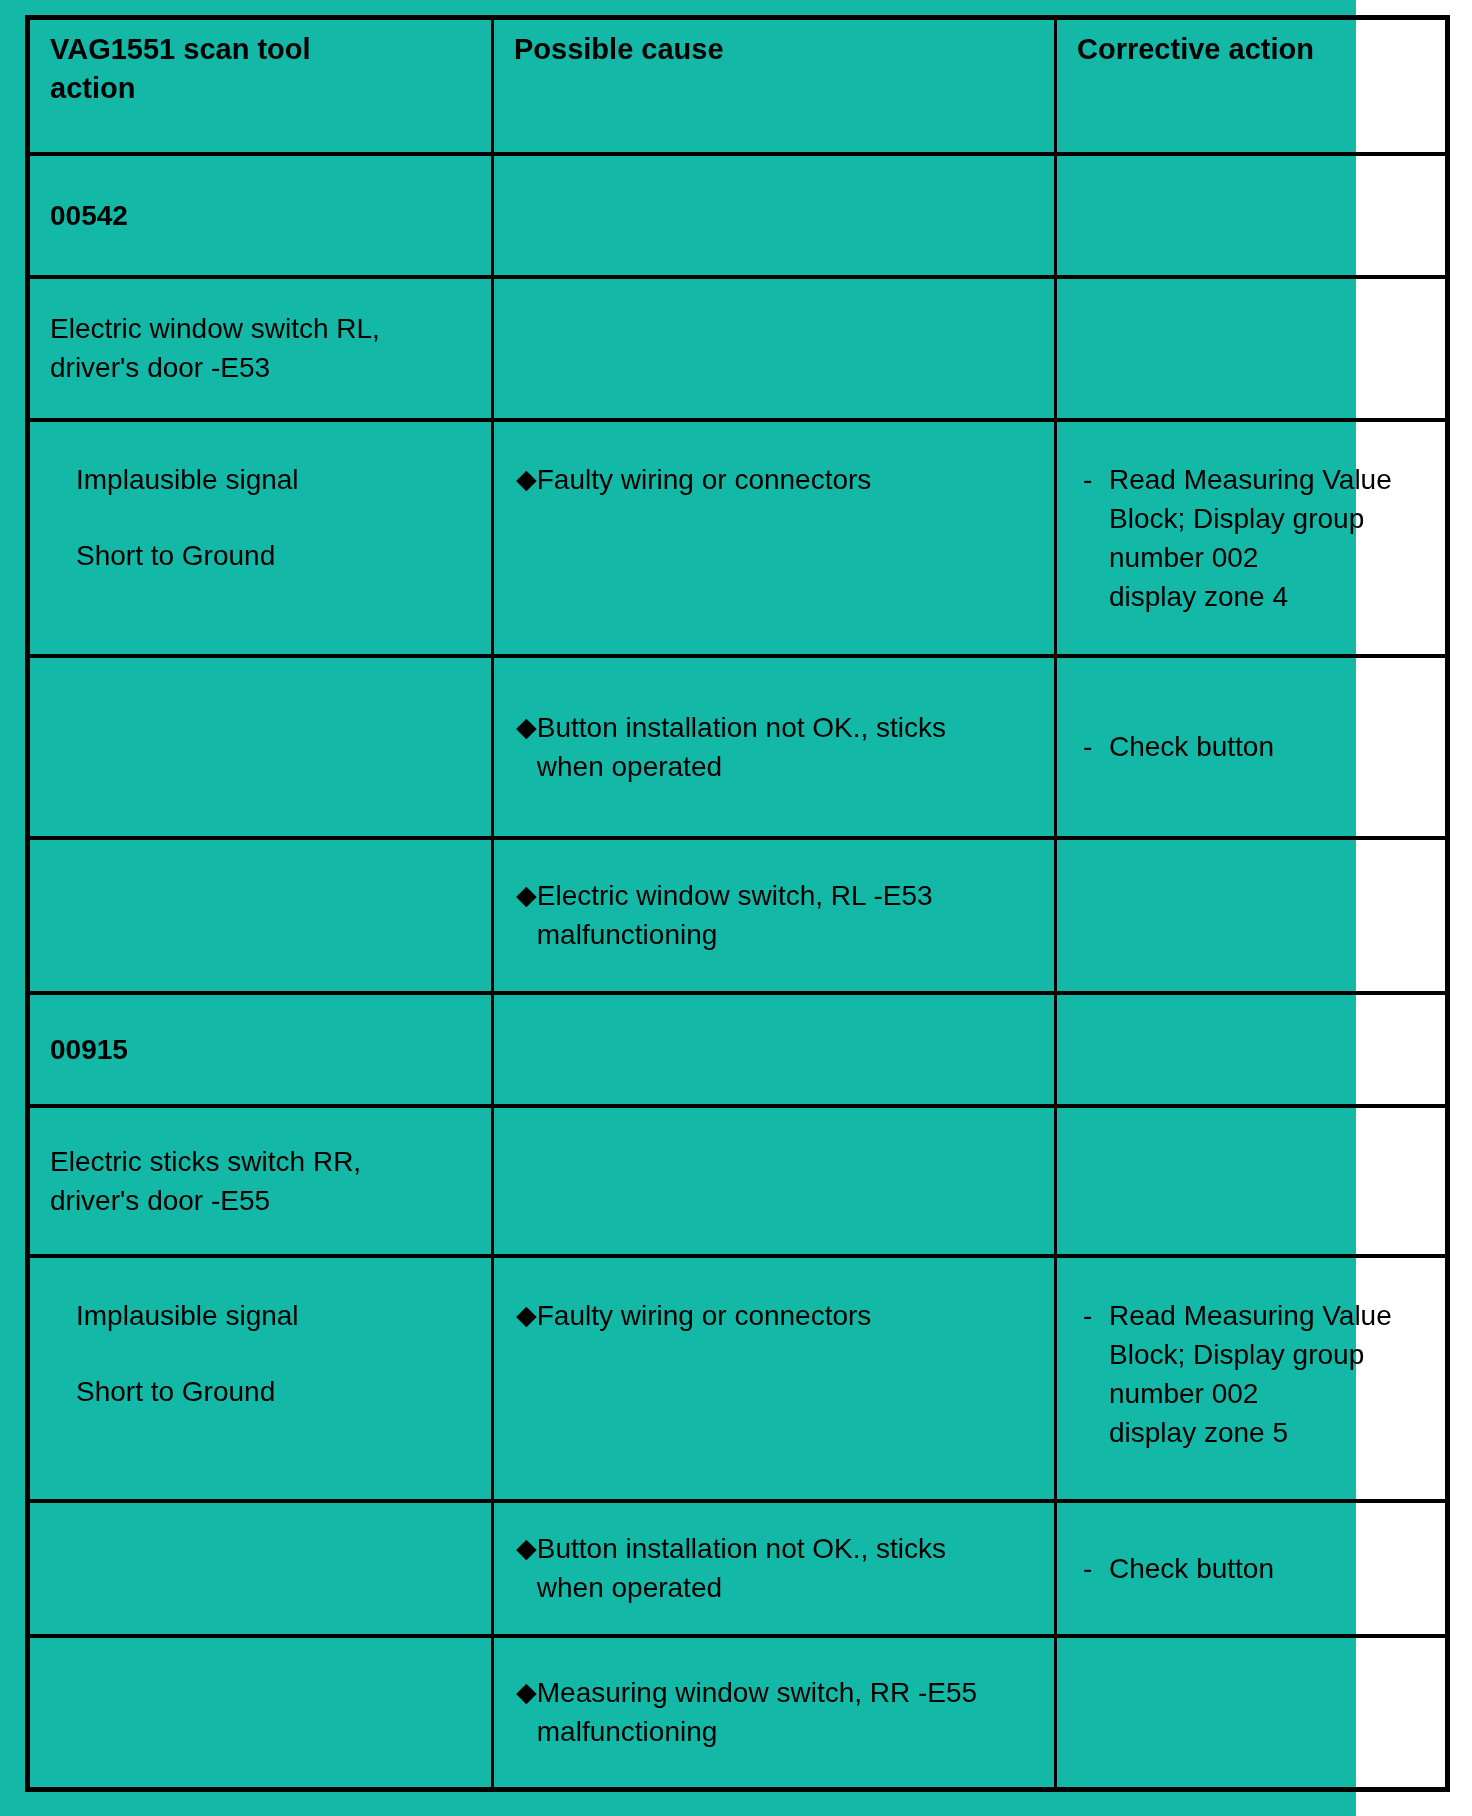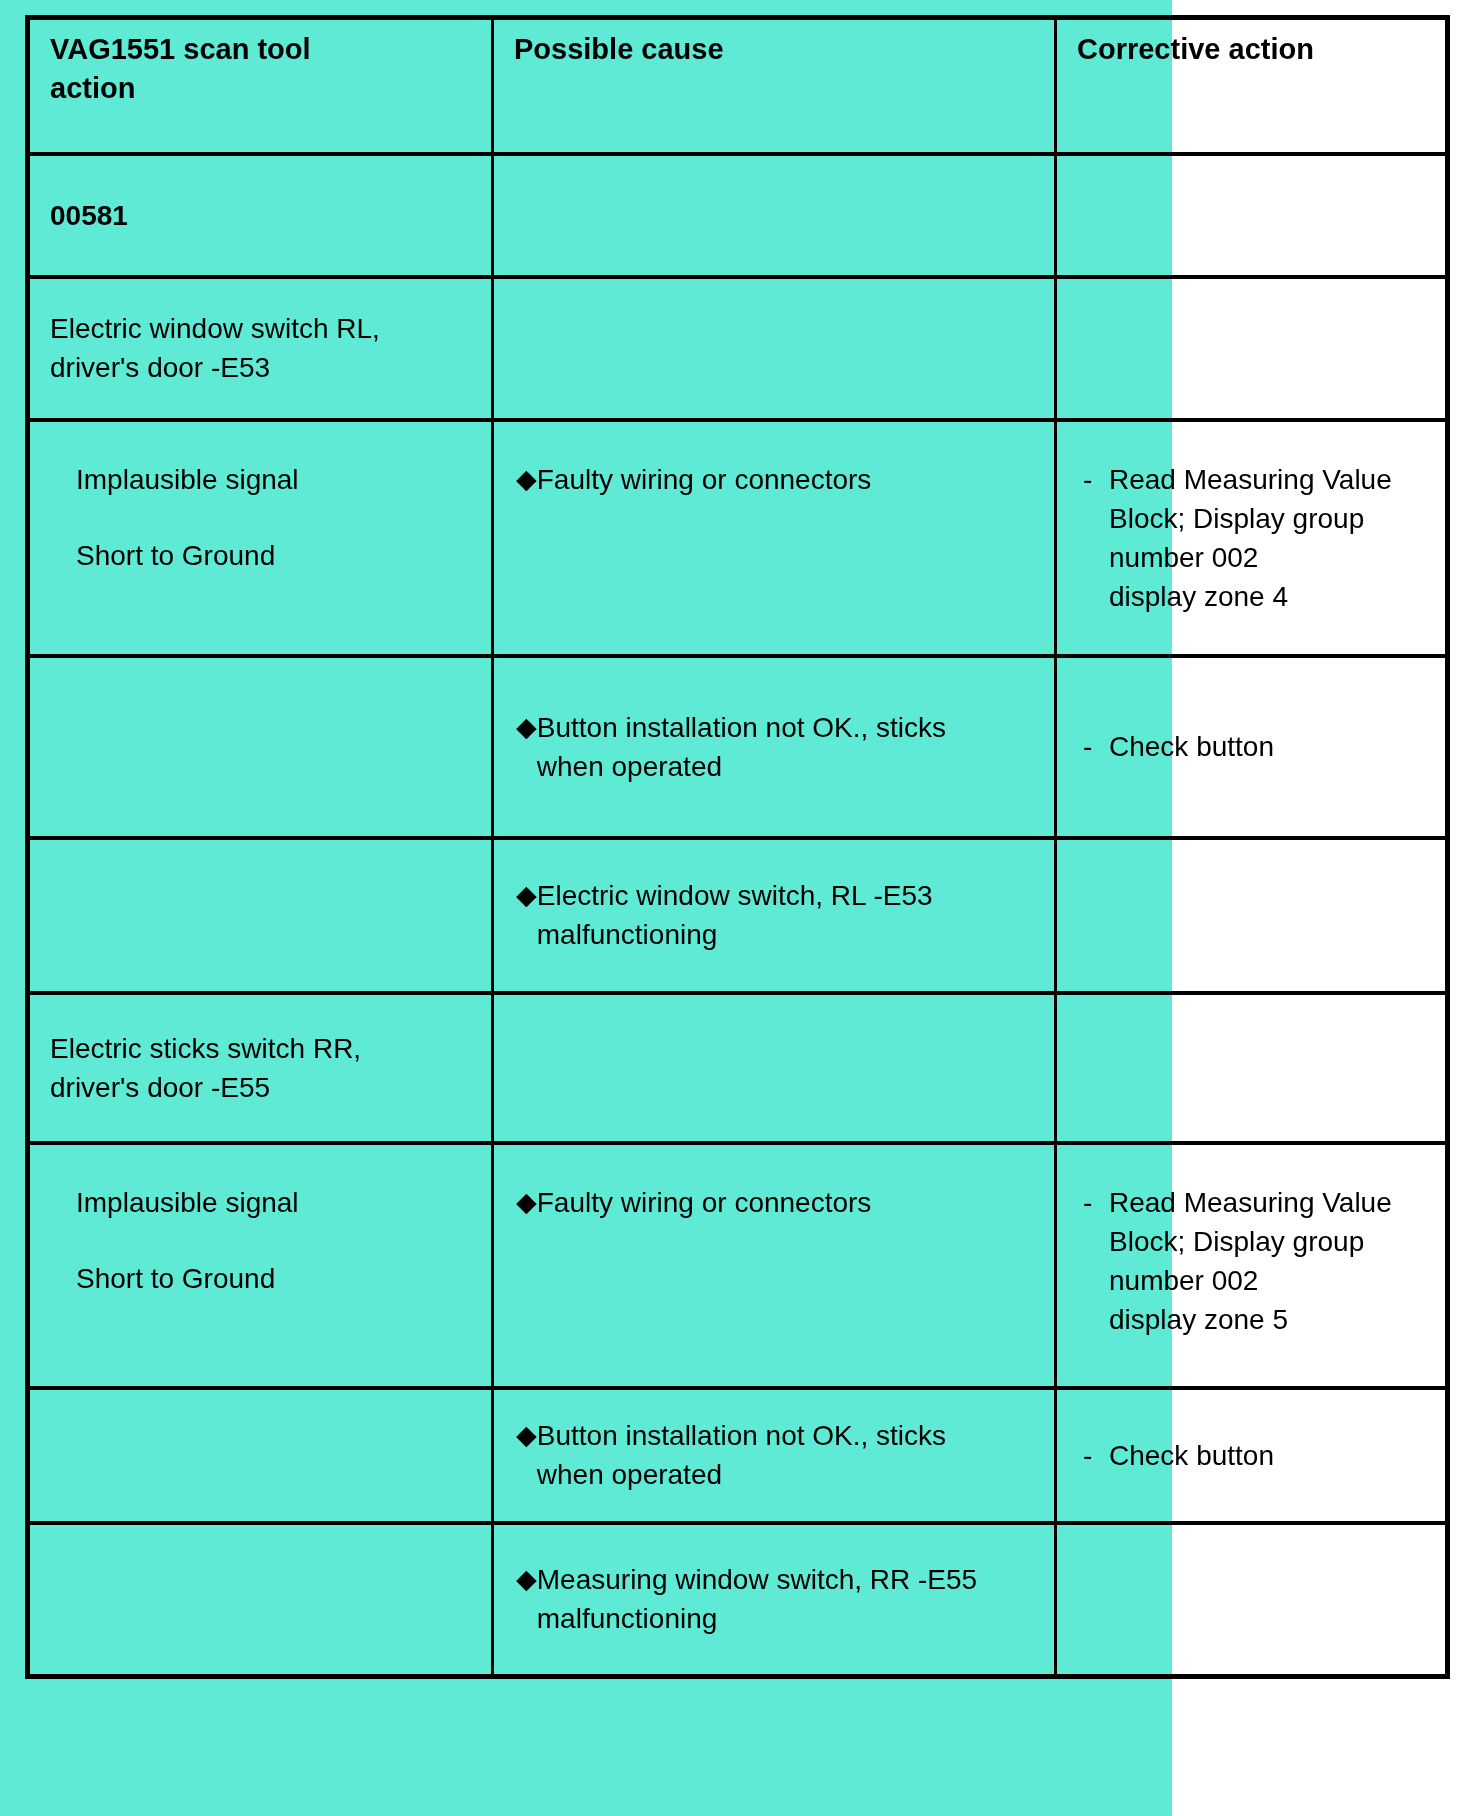--- a/index.html
+++ b/index.html
@@ -4,23 +4,23 @@
 <style>
   * { box-sizing: border-box; margin: 0; padding: 0; }
   html, body {
     width: 1472px;
     background: #ffffff;
     font-family: "Liberation Sans", sans-serif;
     color: #000000;
   }
   .page {
     position: relative;
-    width: 1172px;
+    width: 1356px;
     height: 1816px;
-    background: #5eead4;
+    background: #14b8a6;
   }
   table.fault-table {
     position: absolute;
     left: 25px;
     top: 15px;
     width: 1420px;
     border-collapse: collapse;
     table-layout: fixed;
     border: 5px solid #000000;
   }
@@ -77,21 +77,21 @@
         <tr class="header-row" style="height:136px">
       <td>
         <div>VAG1551 scan tool</div>
         <div>action</div>
       </td>
       <td>Possible cause</td>
       <td>Corrective action</td>
     </tr>
 
     <tr style="height:123px">
-      <td class="code-cell">00581</td>
+      <td class="code-cell">00542</td>
       <td></td>
       <td></td>
     </tr>
 
     <tr style="height:143px">
       <td>
         <div>Electric window switch RL,</div>
         <div>driver's door -E53</div>
       </td>
       <td></td>
@@ -152,20 +152,25 @@
           <span class="diamond">◆</span>
           <div class="bullet-text">
             <div>Electric window switch, RL -E53</div>
             <div>malfunctioning</div>
           </div>
         </div>
       </td>
       <td></td>
     </tr>
 
+    <tr style="height:113px">
+      <td class="code-cell">00915</td>
+      <td></td>
+      <td></td>
+    </tr>
 
     <tr style="height:150px">
       <td>
         <div>Electric sticks switch RR,</div>
         <div>driver's door -E55</div>
       </td>
       <td></td>
       <td></td>
     </tr>
 

